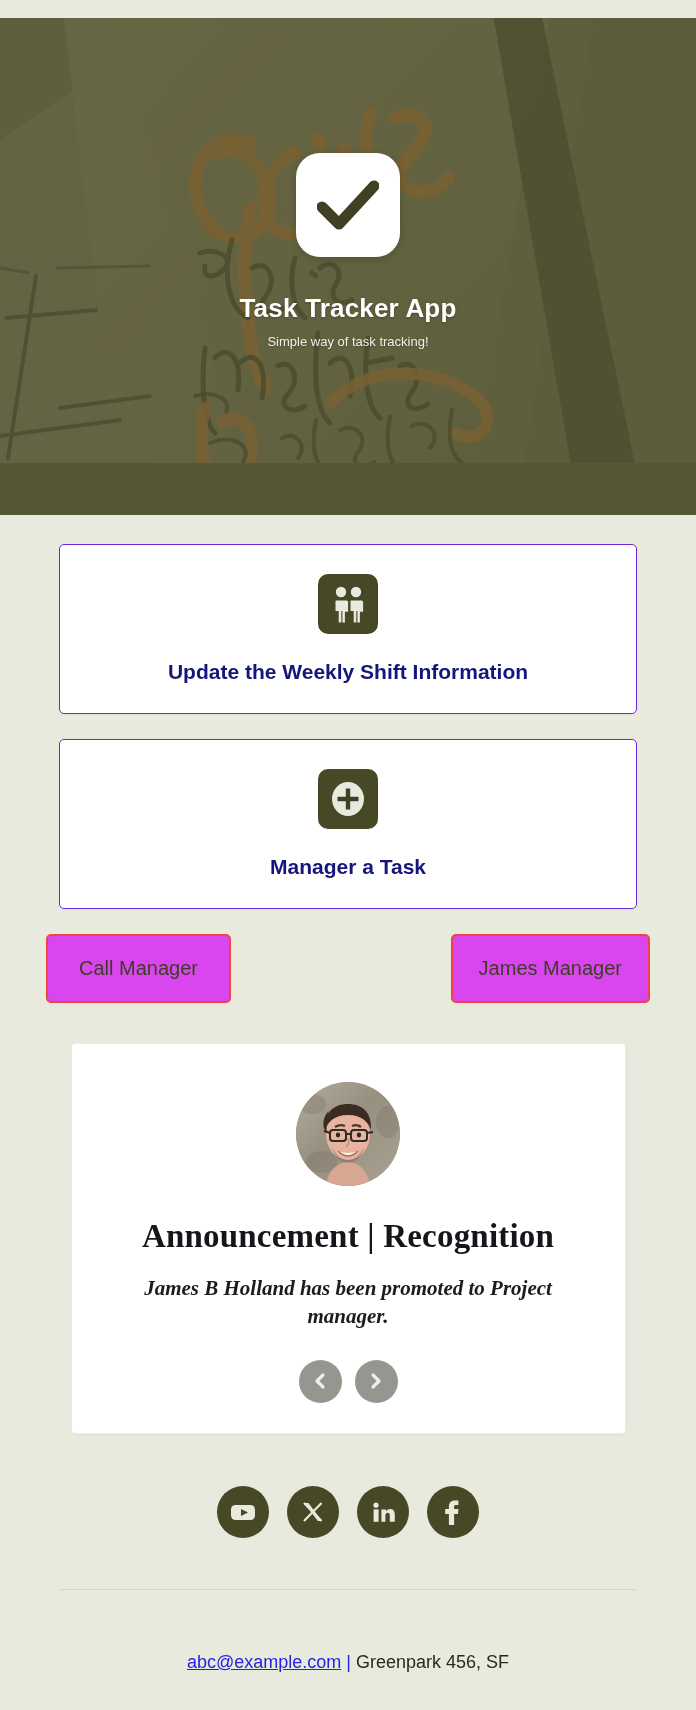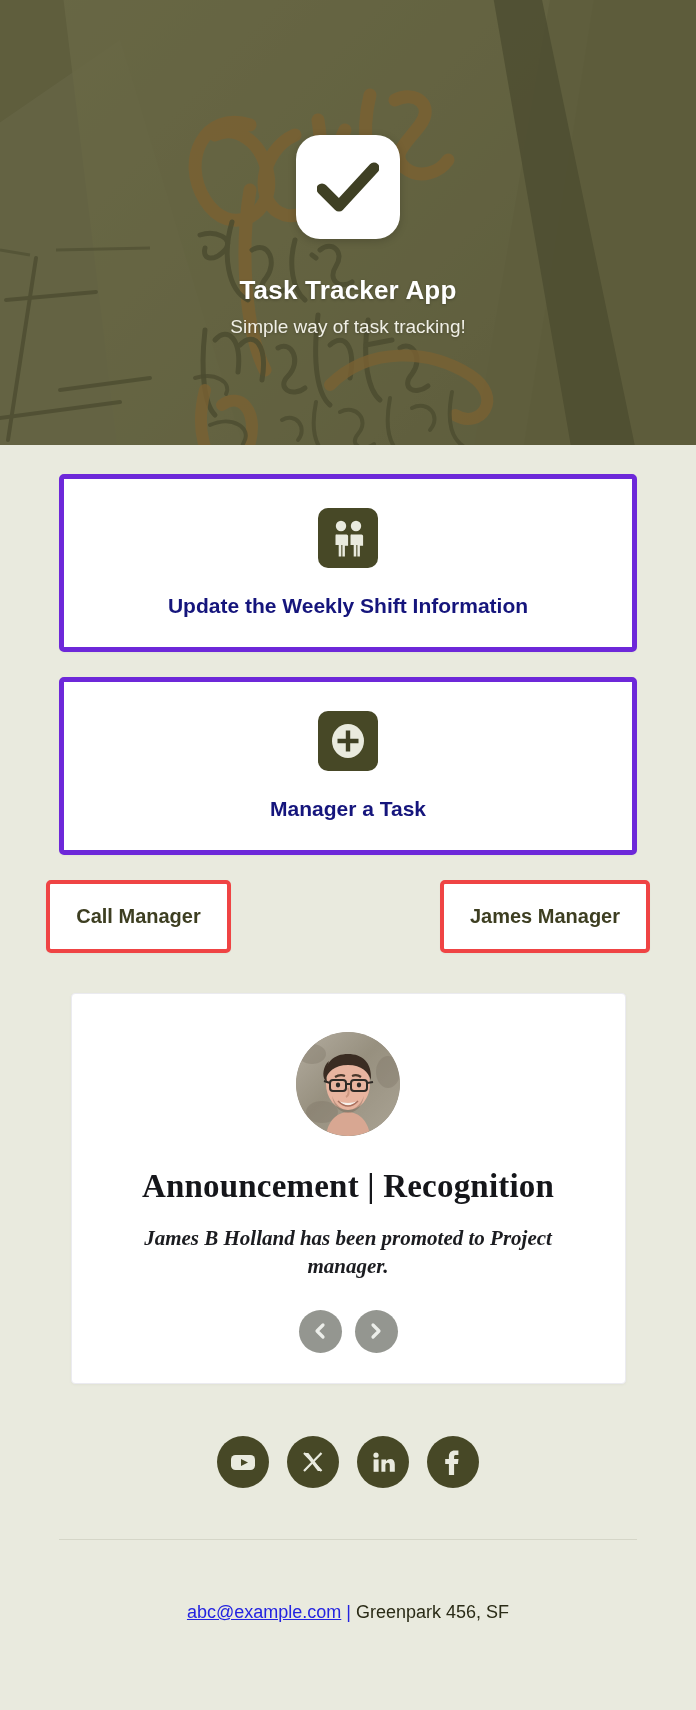--- a/index.html
+++ b/index.html
@@ -9,23 +9,24 @@
     font-family:"Liberation Sans", sans-serif;
     width:696px;
     min-height:1710px;
     overflow:hidden;
   }
 
   
   .hero {
     position:relative;
     width:696px;
-    height:445px;
+    height:497px;
     overflow:hidden;
     background:#5a5937;
+    margin-top:18px;
   }
   .hero-bg {
     position:absolute;
     inset:0;
     overflow:hidden;
   }
   .hero-bg svg { position:absolute; left:0; top:0; }
   .hero-overlay {
     position:absolute; inset:0;
     background:rgba(86,85,53,0.62);
@@ -51,34 +52,34 @@
     color:#ffffff;
     font-size:26px;
     font-weight:bold;
     letter-spacing:0.2px;
     text-align:center;
     text-shadow:0 1px 3px rgba(0,0,0,0.25);
   }
   .hero-sub {
     margin-top:10px;
     color:#f0efe6;
-    font-size:19px;
+    font-size:13px;
     font-weight:400;
     text-align:center;
     text-shadow:0 1px 3px rgba(0,0,0,0.22);
   }
 
   
   .main { padding:29px 0 0 0; }
 
   .wide-card {
     width:578px;
     margin:0 auto 25px auto;
     background:#ffffff;
-    border:5px solid #6d28d9;
+    border:1px solid #6d28d9;
     border-radius:5px;
     padding:29px 20px 29px 20px;
     display:flex;
     flex-direction:column;
     align-items:center;
     box-shadow:0 1px 2px rgba(0,0,0,0.03);
   }
   .icon-tile {
     width:60px; height:60px;
     background:#474826;
@@ -97,29 +98,29 @@
 
   
   .btn-row {
     width:636px;
     margin:0 auto;
     display:flex;
     justify-content:space-between;
     padding:0 16px;
   }
   .mgr-btn {
-    background:#ffffff;
-    border:4px solid #ef4444;
+    background:#d946ef;
+    border:2px solid #ef4444;
     border-radius:5px;
     padding:21px 26px;
     min-width:185px;
     text-align:center;
     color:#3d3e21;
     font-size:20px;
-    font-weight:bold;
+    font-weight:normal;
     font-family:"Liberation Sans", sans-serif;
     cursor:pointer;
     box-shadow:0 1px 2px rgba(0,0,0,0.03);
   }
 
   
   .ann-card {
     width:555px;
     margin:40px auto 0 auto;
     background:#ffffff;

